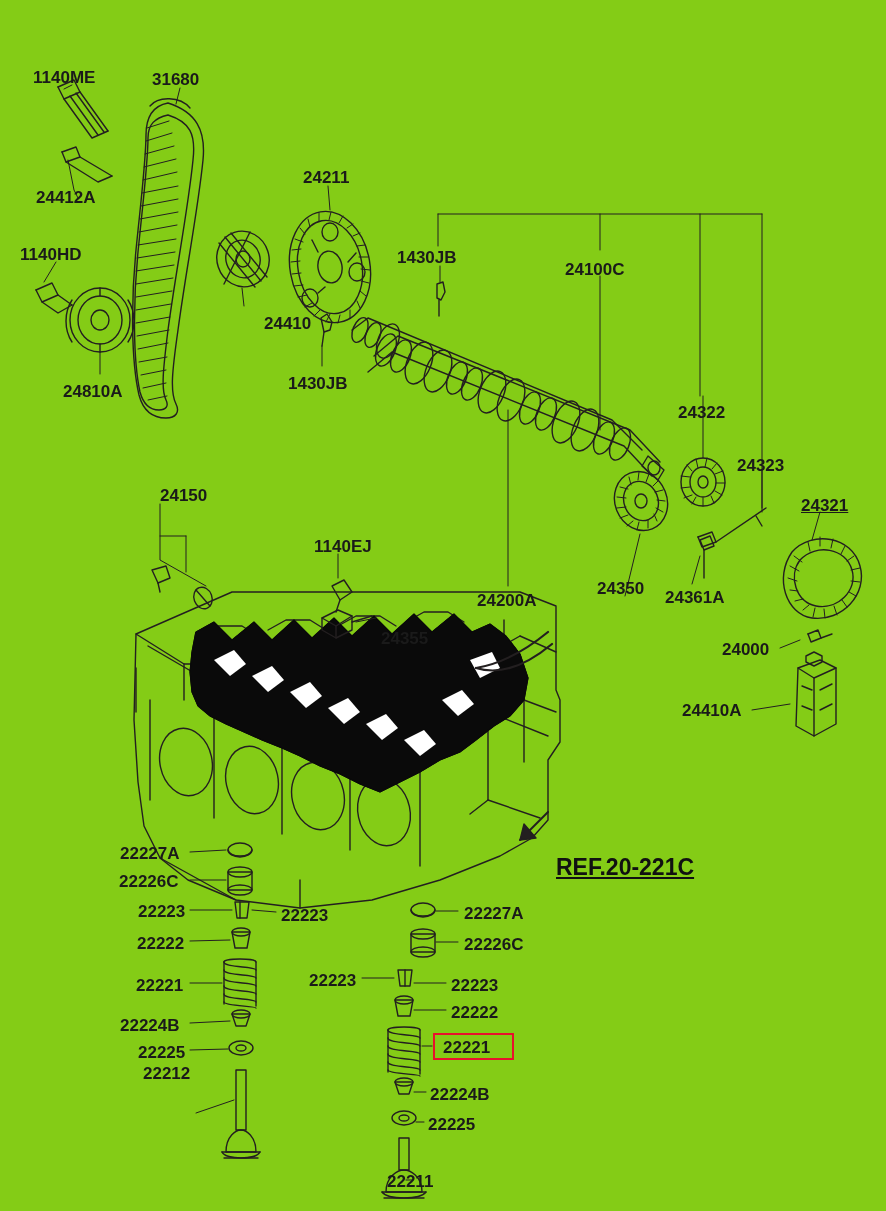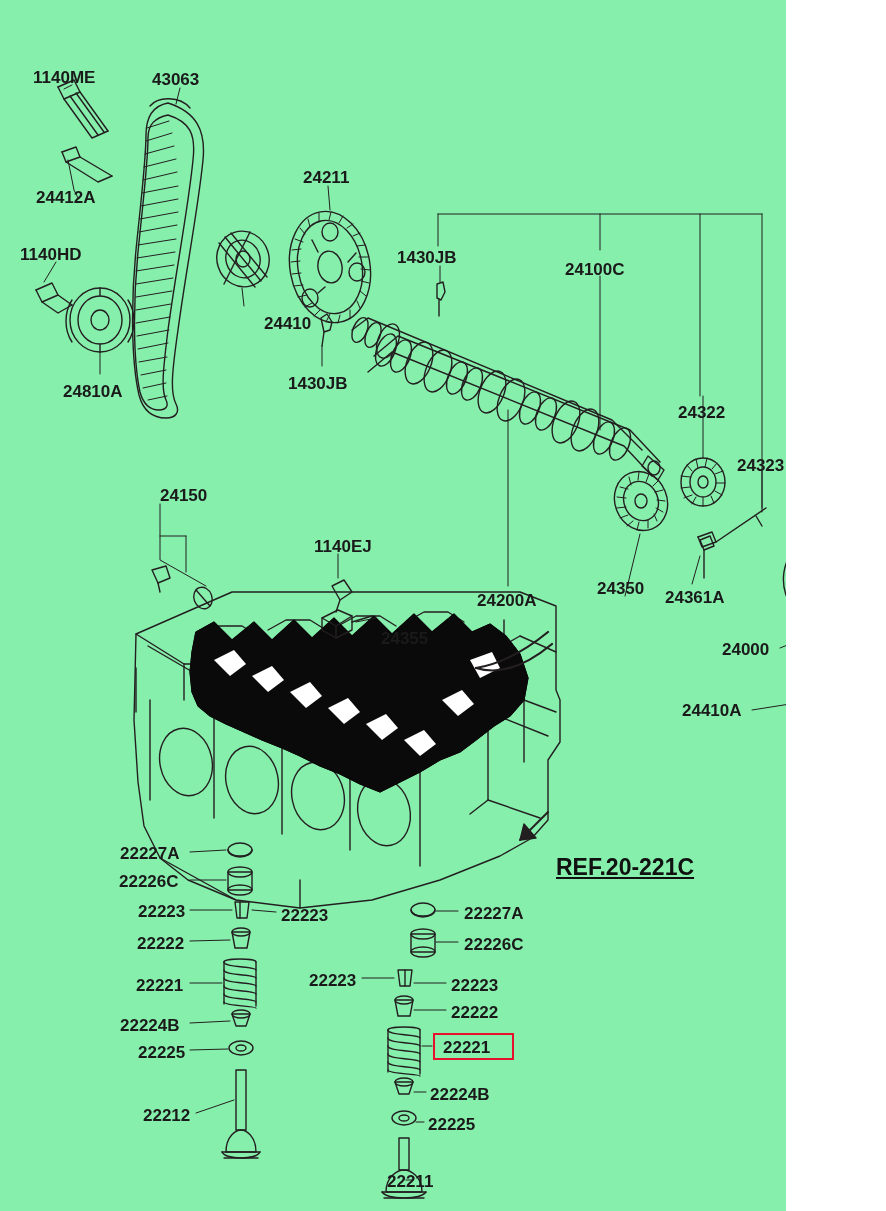--- a/index.html
+++ b/index.html
@@ -5,23 +5,23 @@
   html, body {
     margin: 0;
     padding: 0;
     background: #ffffff;
   }
   body {
     font-family: "Liberation Sans", sans-serif;
   }
   #diagram-root {
     position: relative;
-    width: 786px;
+    width: 886px;
     height: 1211px;
-    background: #86efac;
+    background: #84cc16;
     overflow: hidden;
   }
   #diagram-svg {
     position: absolute;
     left: 0;
     top: 0;
     width: 886px;
     height: 1211px;
   }
   .part-label {
@@ -500,21 +500,21 @@
       <path d="M414 983 L446 983" stroke-width="1"></path>
       <path d="M414 1010 L446 1010" stroke-width="1"></path>
       <path d="M422 1046 L432 1046" stroke-width="1"></path>
       <path d="M414 1092 L426 1092" stroke-width="1"></path>
       <path d="M416 1122 L424 1122" stroke-width="1"></path>
       <path d="M412 1180 L406 1180" stroke-width="1"></path>
     </g>
   </svg>
 
   <div class="part-label" style="left:33px; top:69px;">1140ME</div>
-  <div class="part-label" style="left:152px; top:71px;">43063</div>
+  <div class="part-label" style="left:152px; top:71px;">31680</div>
   <div class="part-label" style="left:36px; top:189px;">24412A</div>
   <div class="part-label" style="left:20px; top:246px;">1140HD</div>
   <div class="part-label" style="left:303px; top:169px;">24211</div>
   <div class="part-label" style="left:397px; top:249px;">1430JB</div>
   <div class="part-label" style="left:565px; top:261px;">24100C</div>
   <div class="part-label" style="left:216px; top:315px;margin-left:48px;">24410</div>
   <div class="part-label" style="left:63px; top:383px;">24810A</div>
   <div class="part-label" style="left:288px; top:375px;">1430JB</div>
   <div class="part-label" style="left:678px; top:404px;">24322</div>
   <div class="part-label" style="left:737px; top:457px;">24323</div>
@@ -529,21 +529,21 @@
   <div class="part-label" style="left:682px; top:702px;">24410A</div>
 
   <div class="part-label" style="left:120px; top:845px;">22227A</div>
   <div class="part-label" style="left:119px; top:873px;">22226C</div>
   <div class="part-label" style="left:138px; top:903px;">22223</div>
   <div class="part-label" style="left:281px; top:907px;">22223</div>
   <div class="part-label" style="left:137px; top:935px;">22222</div>
   <div class="part-label" style="left:136px; top:977px;">22221</div>
   <div class="part-label" style="left:120px; top:1017px;">22224B</div>
   <div class="part-label" style="left:138px; top:1044px;">22225</div>
-  <div class="part-label" style="left:143px; top:1107px;">22212</div>
+  <div class="part-label" style="left:143px; top:1065px;">22212</div>
 
   <div class="part-label" style="left:464px; top:905px;">22227A</div>
   <div class="part-label" style="left:464px; top:936px;">22226C</div>
   <div class="part-label" style="left:309px; top:972px;">22223</div>
   <div class="part-label" style="left:451px; top:977px;">22223</div>
   <div class="part-label" style="left:451px; top:1004px;">22222</div>
   <div class="part-label" style="left:430px; top:1086px;">22224B</div>
   <div class="part-label" style="left:428px; top:1116px;">22225</div>
   <div class="part-label" style="left:387px; top:1173px;">22211</div>
 

